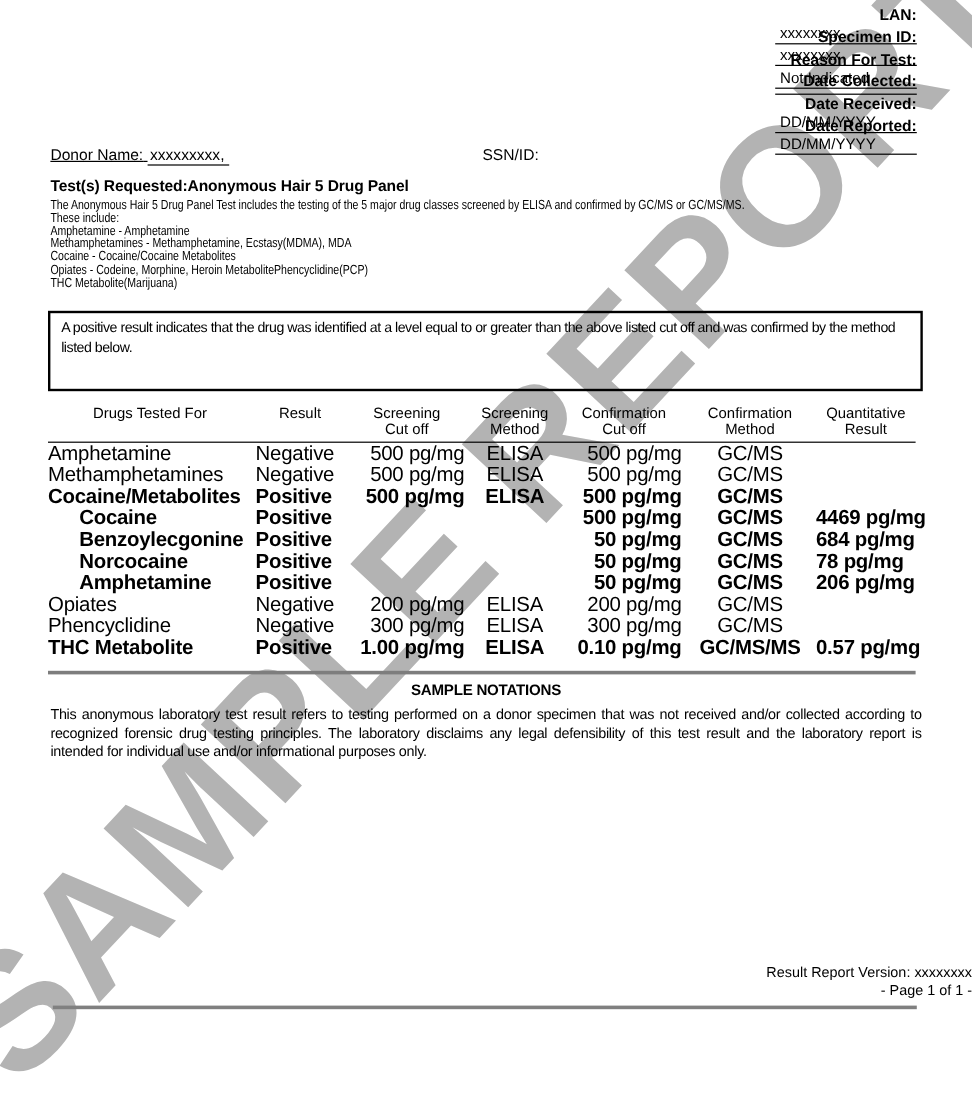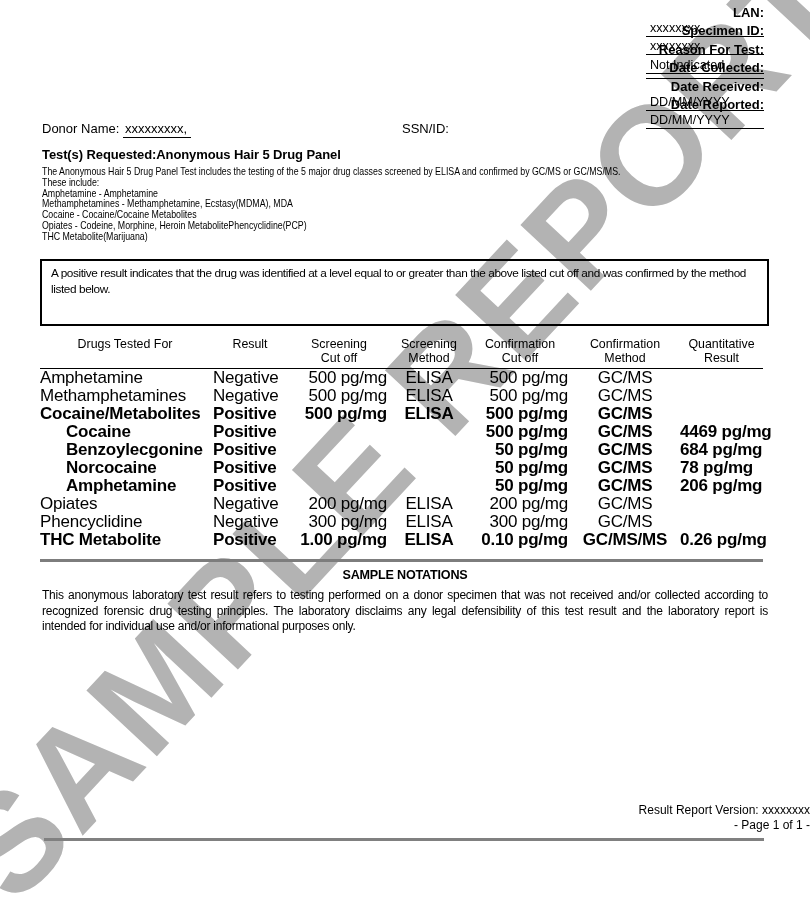--- a/index.html
+++ b/index.html
@@ -20,21 +20,21 @@
   
   .header-fields { position:absolute; top:5px; left:480px; width:284px; }
   .hf-row { display:flex; align-items:flex-end; height:18.4px;flex-direction:column; }
   .hf-label { width:164px; text-align:right; font-weight:bold; font-size:13px; white-space:nowrap; }
   .hf-value {
     width:118px; border-bottom:1.5px solid #000; font-size:12.6px;
     padding-left:4px; white-space:nowrap; height:17px; line-height:17px;
   }
 
   
-  .donor-row { position:absolute; top:121px; left:42px; right:40px; font-size:13px; }
+  .donor-row { position:absolute; top:121px; left:42px; right:40px; font-size:13px;text-decoration:underline; }
   .donor-value { border-bottom:1.2px solid #000; padding:0 4px 1px 2px; min-width:62px; display:inline-block; }
   .ssn-label { position:absolute; left:360px; top:0; }
 
   
   .test-requested { position:absolute; top:147px; left:42px; right:38px; }
   .tr-title { font-weight:bold; font-size:13px; letter-spacing:-0.1px; margin-bottom:4px; }
   .tr-line {
     font-size:11px; line-height:10.8px; white-space:nowrap;
     transform:scaleX(0.8); transform-origin:0 50%;
   }
@@ -225,21 +225,21 @@
             <div class="cell c-cmeth">GC/MS</div>
             <div class="cell c-quant"></div>
           </div>
           <div class="t-grid t-row bold">
             <div class="cell c-drug">THC Metabolite</div>
             <div class="cell c-result">Positive</div>
             <div class="cell c-scut">1.00 pg/mg</div>
             <div class="cell c-smeth">ELISA</div>
             <div class="cell c-ccut">0.10 pg/mg</div>
             <div class="cell c-cmeth">GC/MS/MS</div>
-            <div class="cell c-quant">0.26 pg/mg</div>
+            <div class="cell c-quant">0.57 pg/mg</div>
           </div>
         </div>
     </div>
     <div class="table-rule"></div>
 
     <div class="notations">
       <div class="nt-title">SAMPLE NOTATIONS</div>
       <div class="nt-body">This anonymous laboratory test result refers to testing performed on a donor specimen that was not received and/or collected according to recognized forensic drug testing principles. The laboratory disclaims any legal defensibility of this test result and the laboratory report is intended for individual use and/or informational purposes only.</div>
     </div>
 

